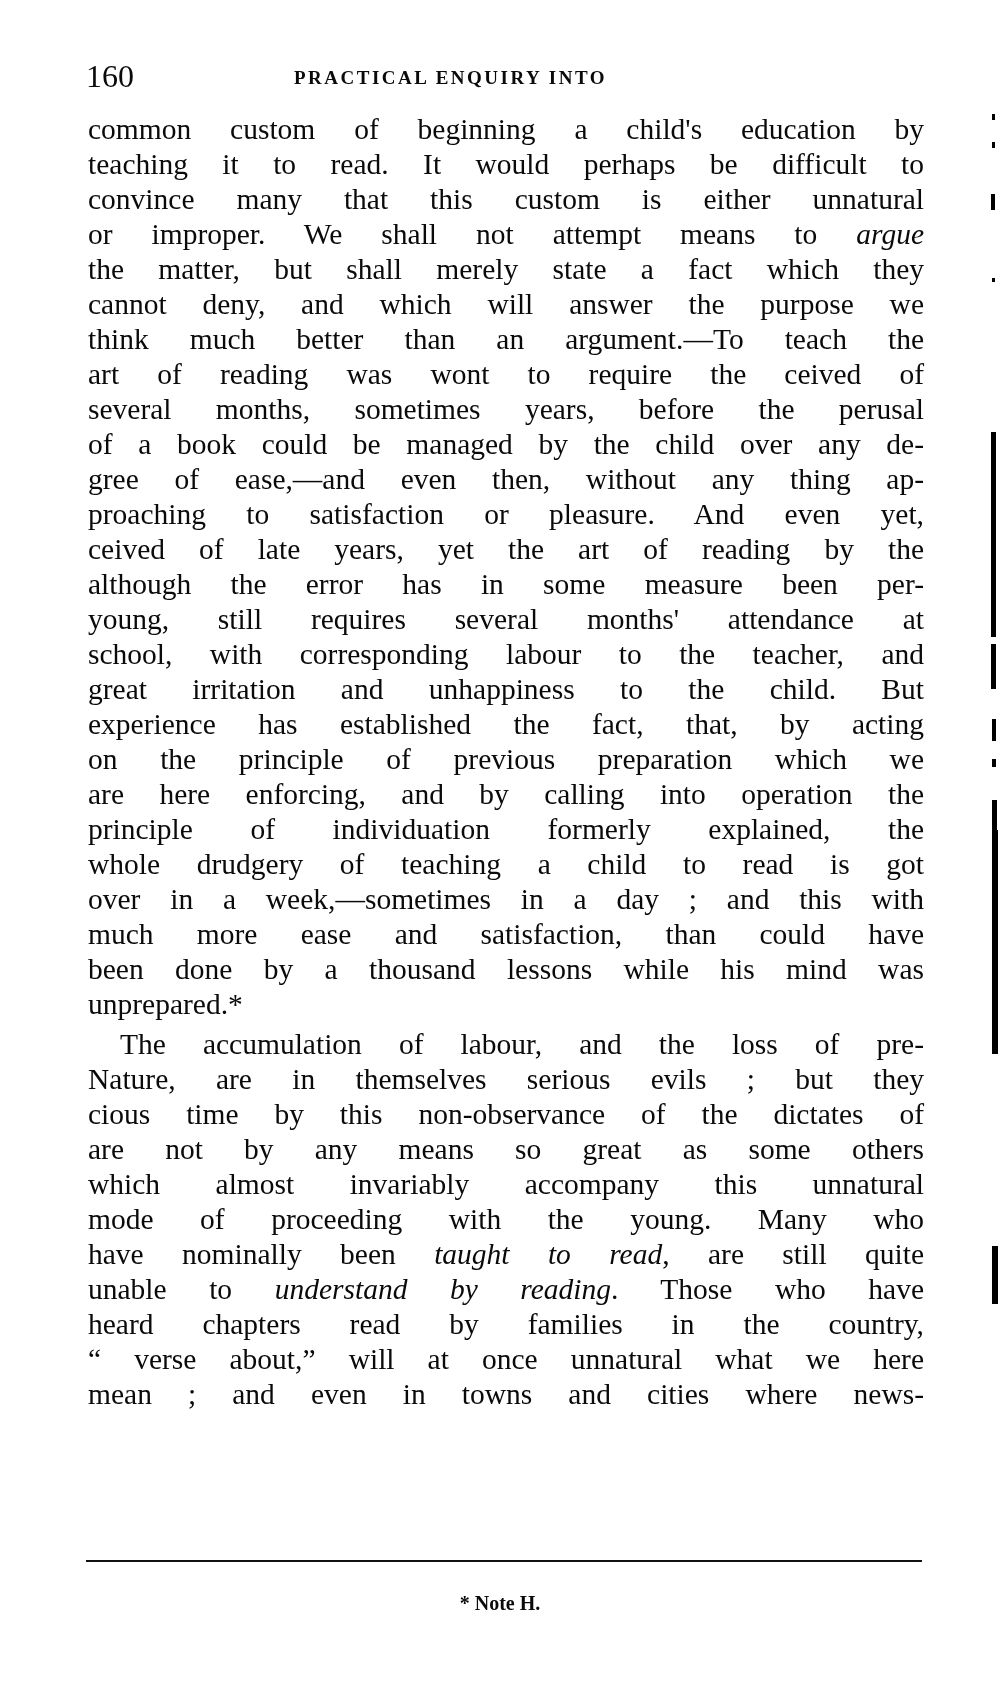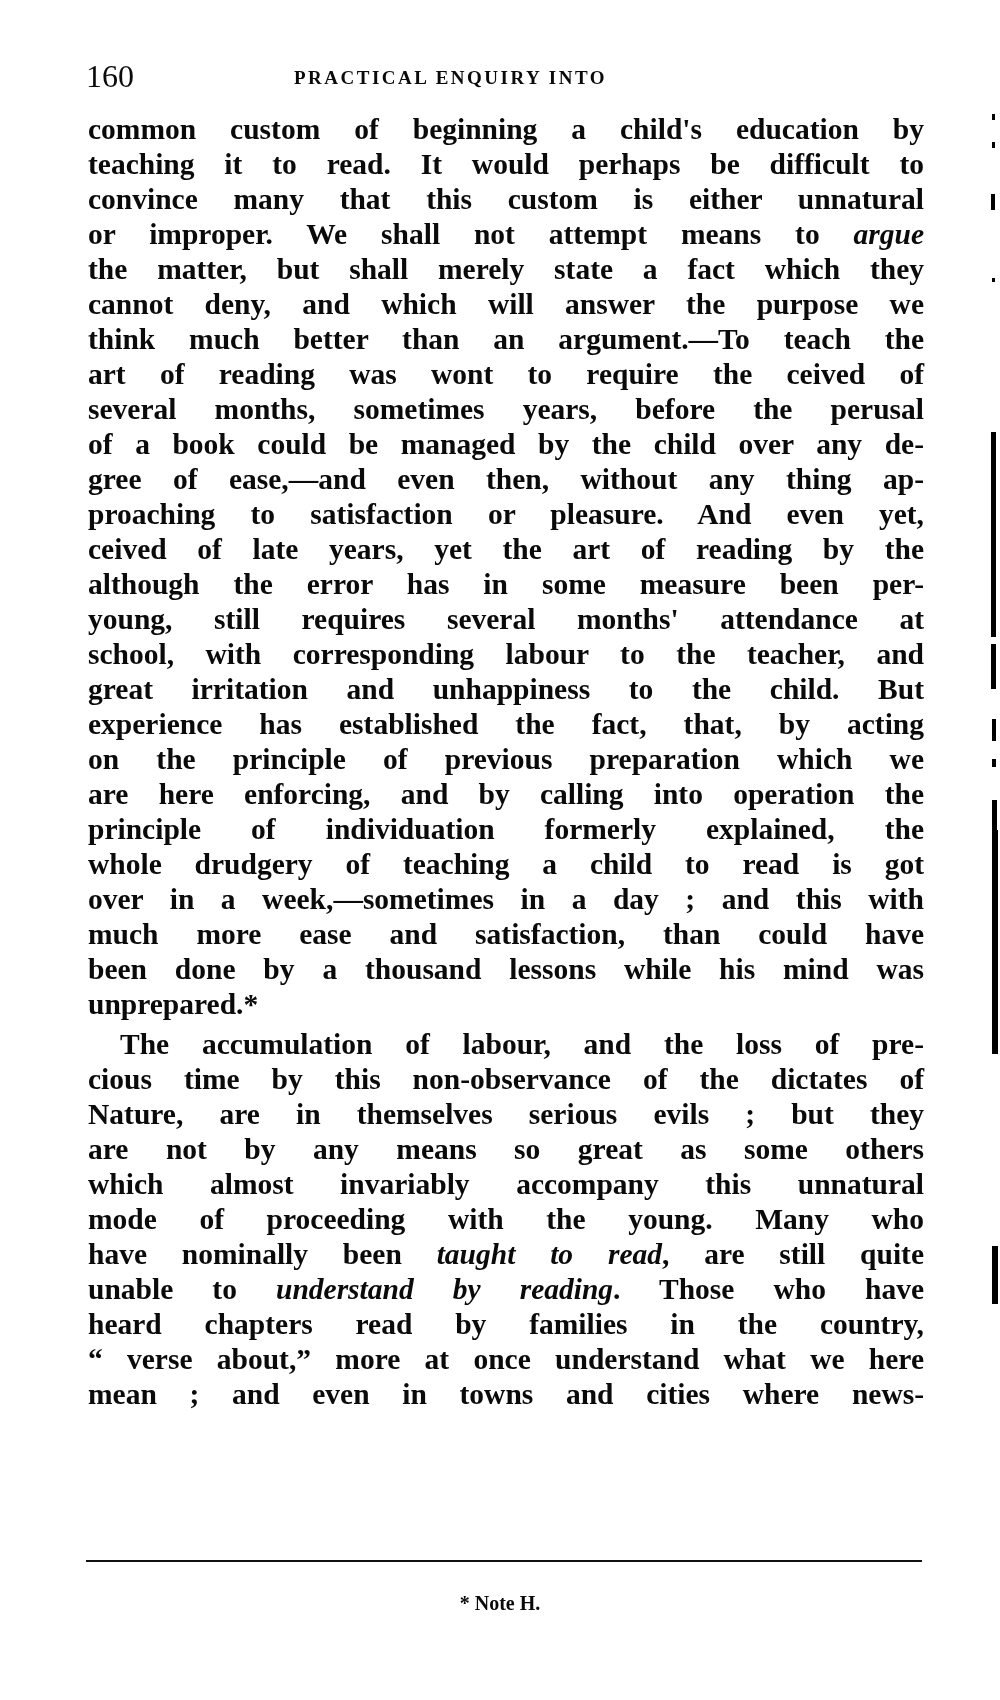--- a/index.html
+++ b/index.html
@@ -1,21 +1,21 @@
 <!DOCTYPE html>
 <html><head>
   <meta charset="utf-8">
   <style>
     html, body { margin: 0; padding: 0; background: #ffffff; }
     body { width: 1000px; height: 1700px; position: relative; overflow: hidden; color: #0a0a0a; }
     .page { position: absolute; left: 0; top: 14px; width: 1000px; height: 1700px; background: #ffffff; }
     .running-head { position: absolute; top: 42px; left: 86px; width: 820px; height: 40px; }
     .page-number { position: absolute; left: 0; top: 0; font-family: "Liberation Serif", serif; font-size: 32px; line-height: 40px; }
     .head-title { position: absolute; left: 208px; top: 4px; font-family: "Liberation Serif", serif; font-size: 19px; font-weight: bold; letter-spacing: 2.5px; line-height: 36px; }
-    .body-text { position: absolute; left: 88px; top: 98px; width: 836px; font-family: "Liberation Serif", serif; font-size: 29.5px; line-height: 35px; font-weight: bold; }
+    .body-text { position: absolute; left: 88px; top: 98px; width: 836px; font-family: "Liberation Serif", serif; font-size: 29.5px; line-height: 35px; }
     .line { display: block; white-space: nowrap; text-align: justify; text-align-last: justify; height: 35px; }
     .line.last { text-align-last: left; }
     .line.indent { padding-left: 32px; }
     .para-gap { height: 5px; }
     em { font-style: italic; margin-top: 44px; }
     .rule { position: absolute; left: 86px; top: 1546px; width: 836px; height: 0; border-top: 2px solid #111; }
     .footnote { position: absolute; left: 0; width: 1000px; top: 1578px; text-align: center; font-family: "Liberation Serif", serif; font-size: 20px; font-weight: bold; }
     .bleed { position: absolute; background: #000; }
   </style>
 </head>
@@ -53,29 +53,29 @@
       <span class="line">principle of individuation formerly explained, the</span>
       <span class="line">whole drudgery of teaching a child to read is got</span>
       <span class="line">over in a week,—sometimes in a day ; and this with</span>
       <span class="line">much more ease and satisfaction, than could have</span>
       <span class="line">been done by a thousand lessons while his mind was</span>
       <span class="line last">unprepared.*</span>
     </div>
     <div class="para-gap"></div>
     <div>
       <span class="line indent">The accumulation of labour, and the loss of pre-</span>
+      <span class="line">Nature, are in themselves serious evils ; but they</span>
       <span class="line">cious time by this non-observance of the dictates of</span>
-      <span class="line">Nature, are in themselves serious evils ; but they</span>
       <span class="line">are not by any means so great as some others</span>
       <span class="line">which almost invariably accompany this unnatural</span>
       <span class="line">mode of proceeding with the young.  Many who</span>
       <span class="line"><span>have nominally been </span><em>taught to read</em><span>, are still quite</span></span>
       <span class="line"><span>unable to </span><em>understand by reading</em><span>.  Those who have</span></span>
       <span class="line">heard chapters read by families in the country,</span>
-      <span class="line">“ verse about,” more at once understand what we here</span>
+      <span class="line">“ verse about,” will at once unnatural what we here</span>
       <span class="line">mean ; and even in towns and cities where news-</span>
     </div>
   </div>
 
   <div class="rule"></div>
   <div class="footnote">* Note H.</div>
 
   <div class="bleed" style="left:992px;top:100px;width:3px;height:6px;"></div>
   <div class="bleed" style="left:992px;top:128px;width:3px;height:6px;"></div>
   <div class="bleed" style="left:991px;top:180px;width:4px;height:16px;"></div>

